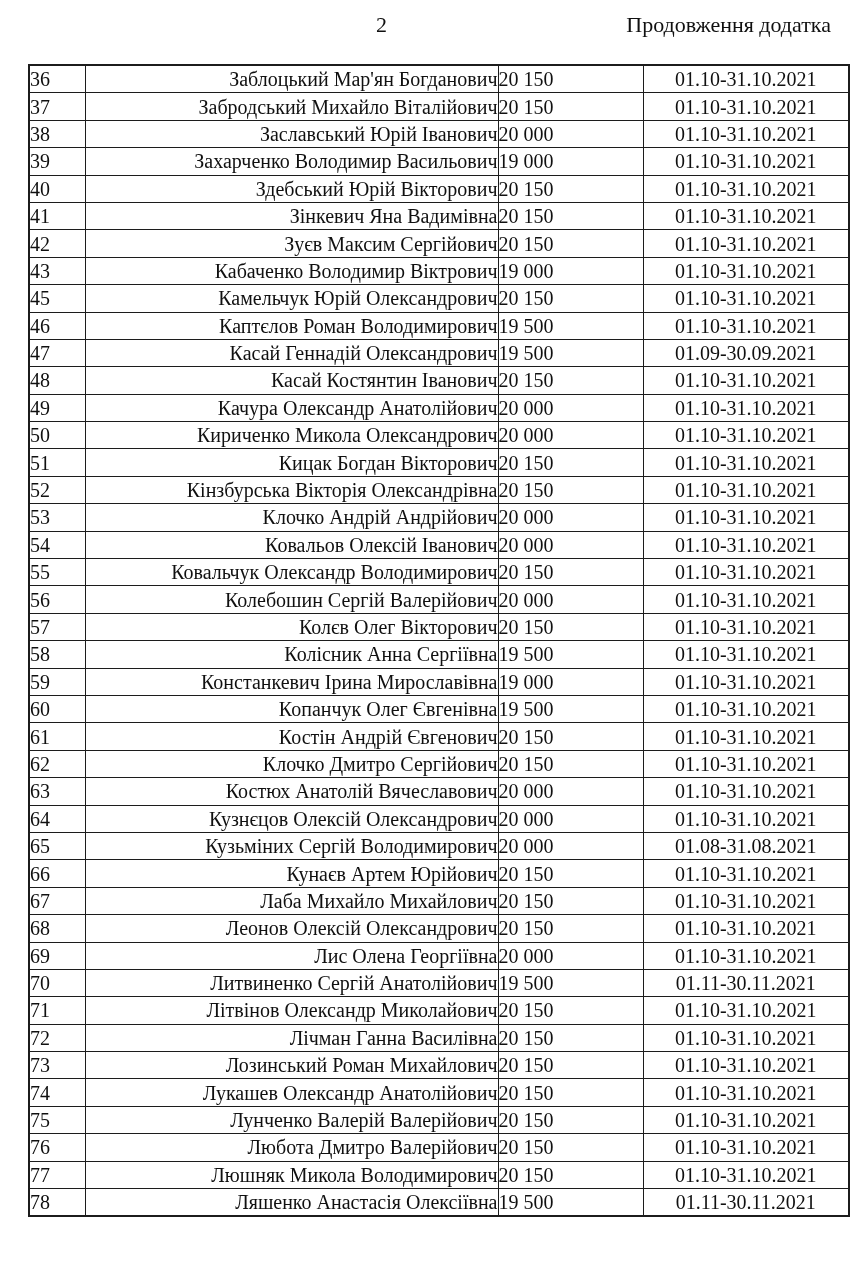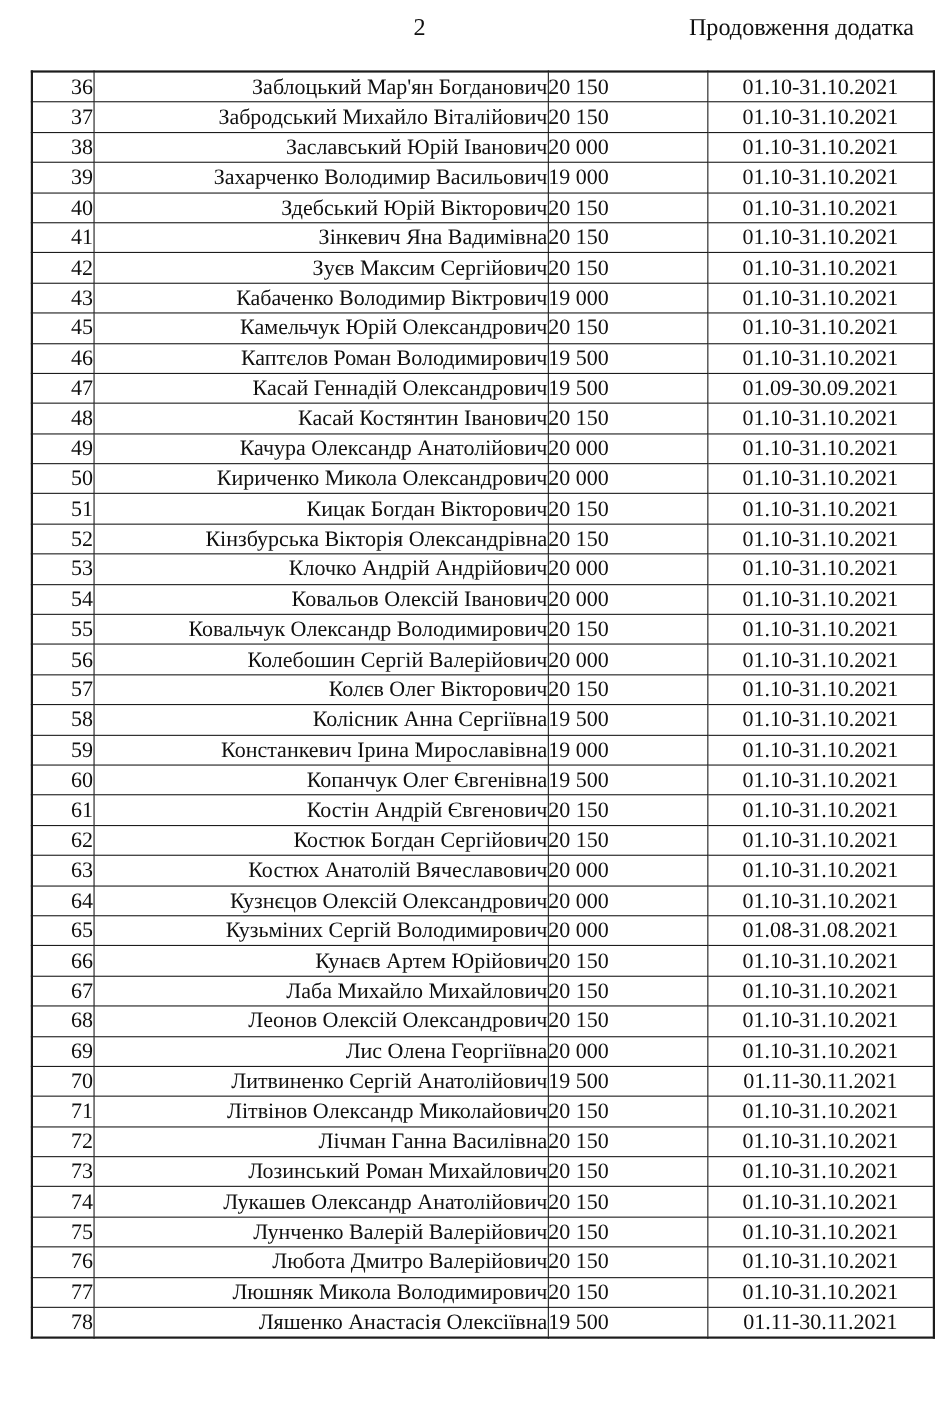--- a/index.html
+++ b/index.html
@@ -55,21 +55,20 @@
     padding: 0;
     line-height: 26px;
     overflow: hidden;
     white-space: nowrap;
   }
   col.c-num    { width: 56px; }
   col.c-name   { width: 413px; }
   col.c-amount { width: 145px; }
   col.c-period { width: 206px; }
   td.c-num {
-    text-align: right;
     padding-right: 9px;
   }
   td.c-name {
     text-align: right;
     padding-left: 8px;
   }
   td.c-amount {
     text-align: left;
   }
   td.c-period {
@@ -264,21 +263,21 @@
 
     <tr>
       <td class="c-num">61</td>
       <td class="c-name">Костін Андрій Євгенович</td>
       <td class="c-amount">20 150</td>
       <td class="c-period">01.10-31.10.2021</td>
     </tr>
 
     <tr>
       <td class="c-num">62</td>
-      <td class="c-name">Костюк Богдан Сергійович</td>
+      <td class="c-name">Клочко Дмитро Сергійович</td>
       <td class="c-amount">20 150</td>
       <td class="c-period">01.10-31.10.2021</td>
     </tr>
 
     <tr>
       <td class="c-num">63</td>
       <td class="c-name">Костюх Анатолій Вячеславович</td>
       <td class="c-amount">20 000</td>
       <td class="c-period">01.10-31.10.2021</td>
     </tr>

